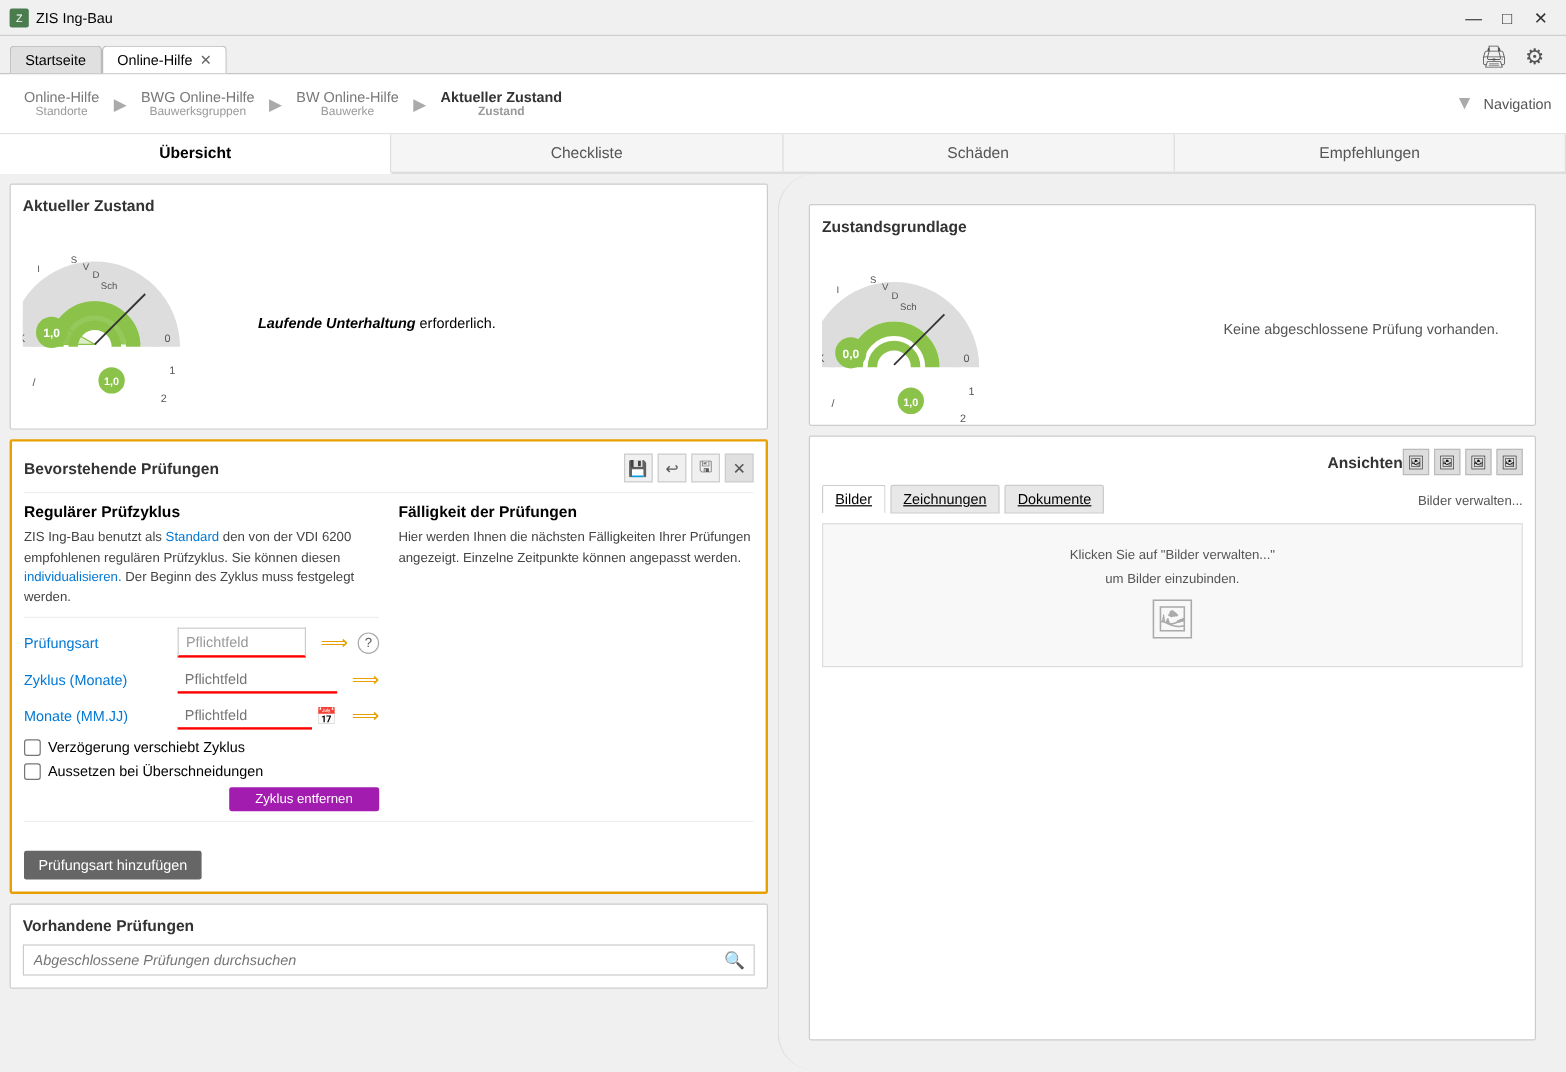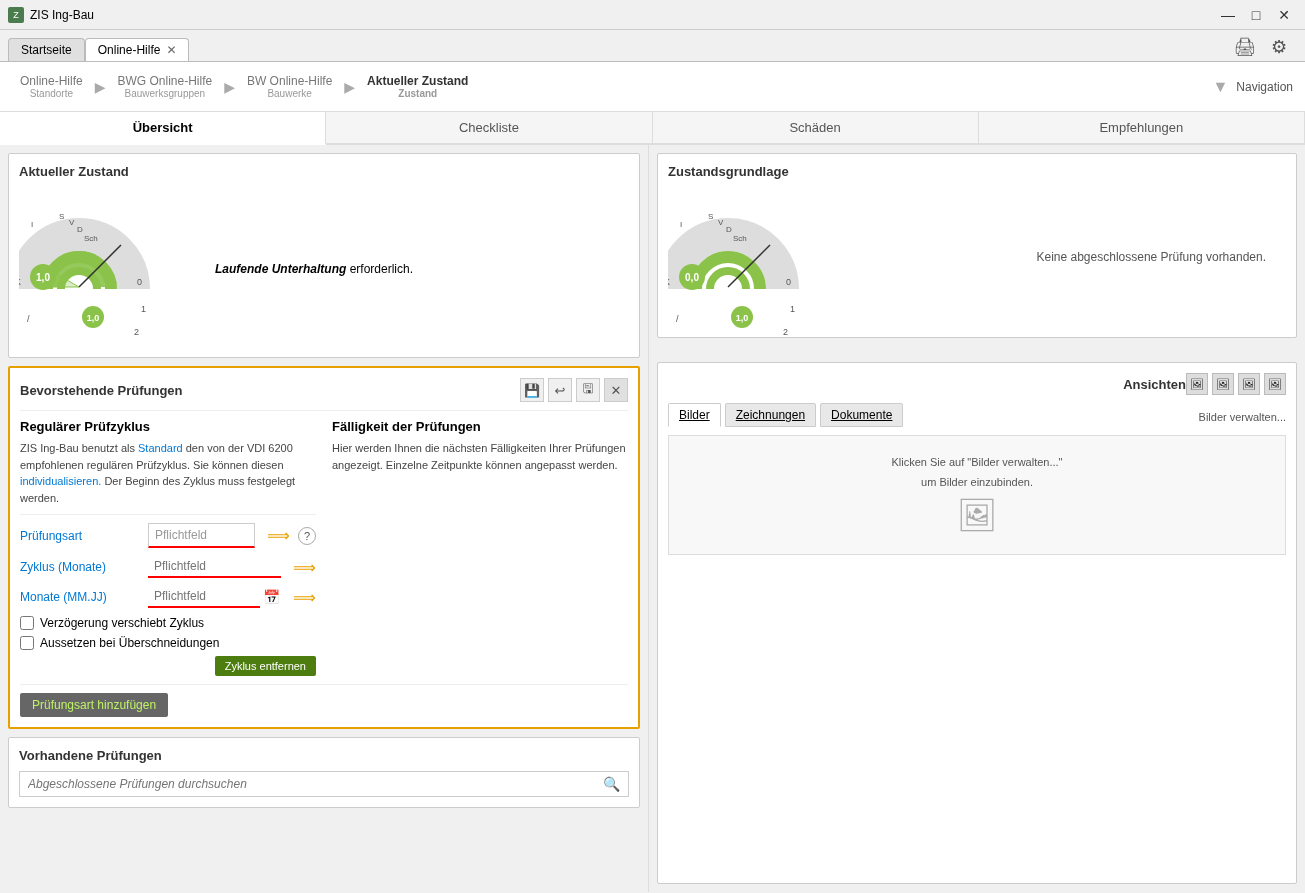--- a/index.html
+++ b/index.html
@@ -101,25 +101,26 @@
       flex-shrink: 0;
       overflow-y: auto;
       padding: 8px;
       display: flex;
       flex-direction: column;
       gap: 8px;
     }
     .right-panel {
       flex: 1;
       overflow-y: auto;
-      padding: 8px;
+      padding: 25px;
       display: flex;
       flex-direction: column;
-      gap: 24px;
+      gap: 8px;
       border-left: 1px solid #ddd;
+      border-radius: 31px;
     }
 
     
     .card {
       background: white;
       border: 1px solid #ccc;
       border-radius: 2px;
       padding: 10px;
     }
     .card-title {
@@ -203,37 +204,37 @@
       width: 100%;
       outline: none;
     }
     .arrow-indicator { color: #e8a000; font-size: 16px; margin-left: 4px; }
 
     .checkbox-row { display: flex; align-items: center; gap: 6px; margin-bottom: 6px; font-size: 12px; }
     input[type="checkbox"] { width: 14px; height: 14px; }
 
     .btn-remove {
       float: right;
-      background: #4d7c0f;
+      background: #a21caf;
       color: white;
       border: none;
-      padding: 4px 10px;
+      padding: 4px 22px;
       font-size: 11px;
       cursor: pointer;
       border-radius: 2px;
     }
     .btn-add {
       background: #666;
-      color: #bef264;
+      color: #ffffff;
       border: none;
       padding: 5px 12px;
       font-size: 12px;
       cursor: pointer;
       border-radius: 2px;
-      margin-top: 0;
+      margin-top: 16px;
     }
 
     
     .ansichten-card { flex: 1; }
     .ansichten-header { display: flex; justify-content: flex-end; align-items: center; margin-bottom: 8px; }
     .ansichten-icons { display: flex; gap: 4px; }
     .ansichten-icon { width: 22px; height: 22px; background: #ddd; border: 1px solid #bbb; cursor: pointer; display: flex; align-items: center; justify-content: center; font-size: 11px; }
     .ansichten-tabs { display: flex; gap: 4px; margin-bottom: 8px; }
     .ansichten-tab {
       padding: 4px 10px;

